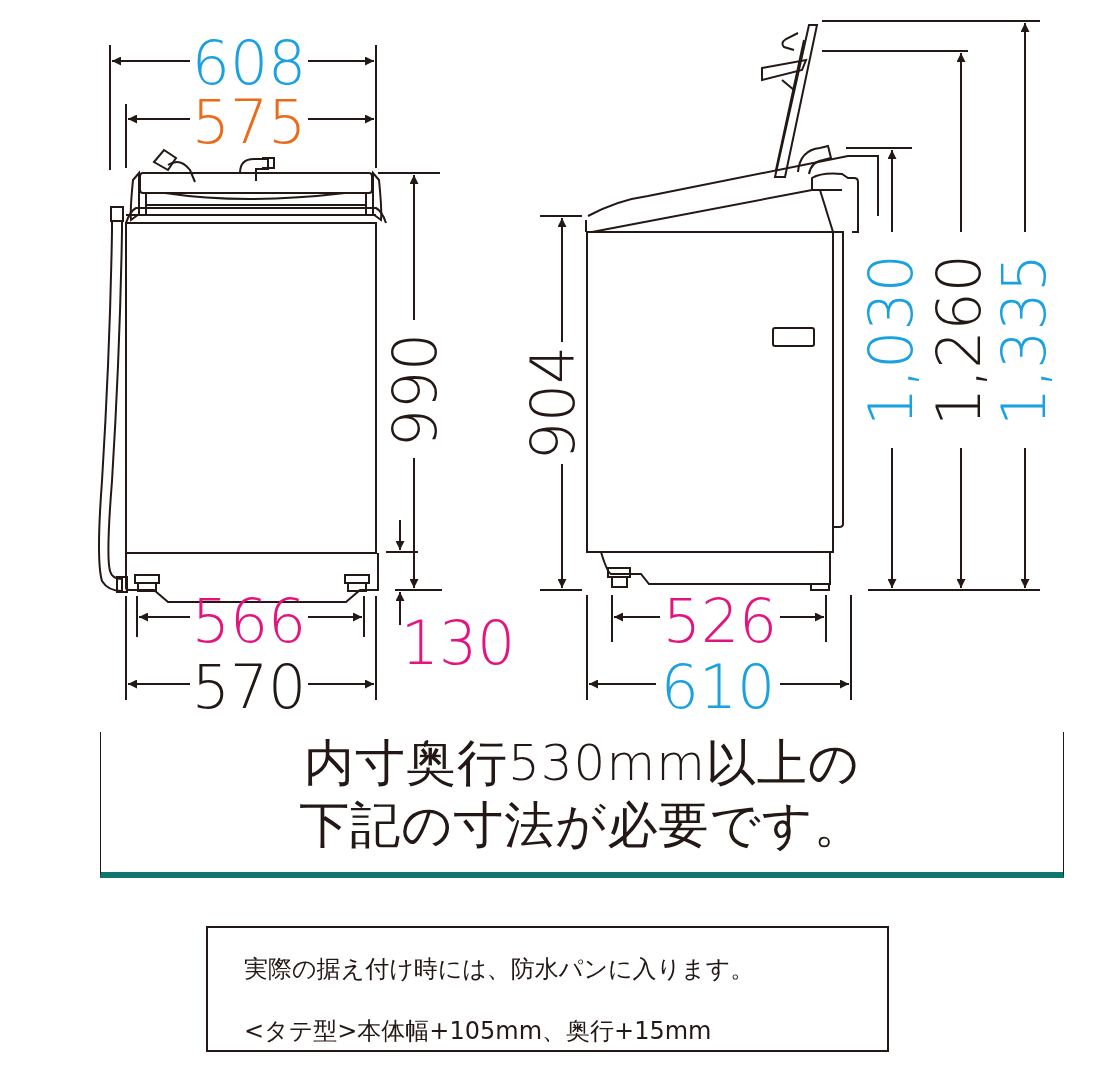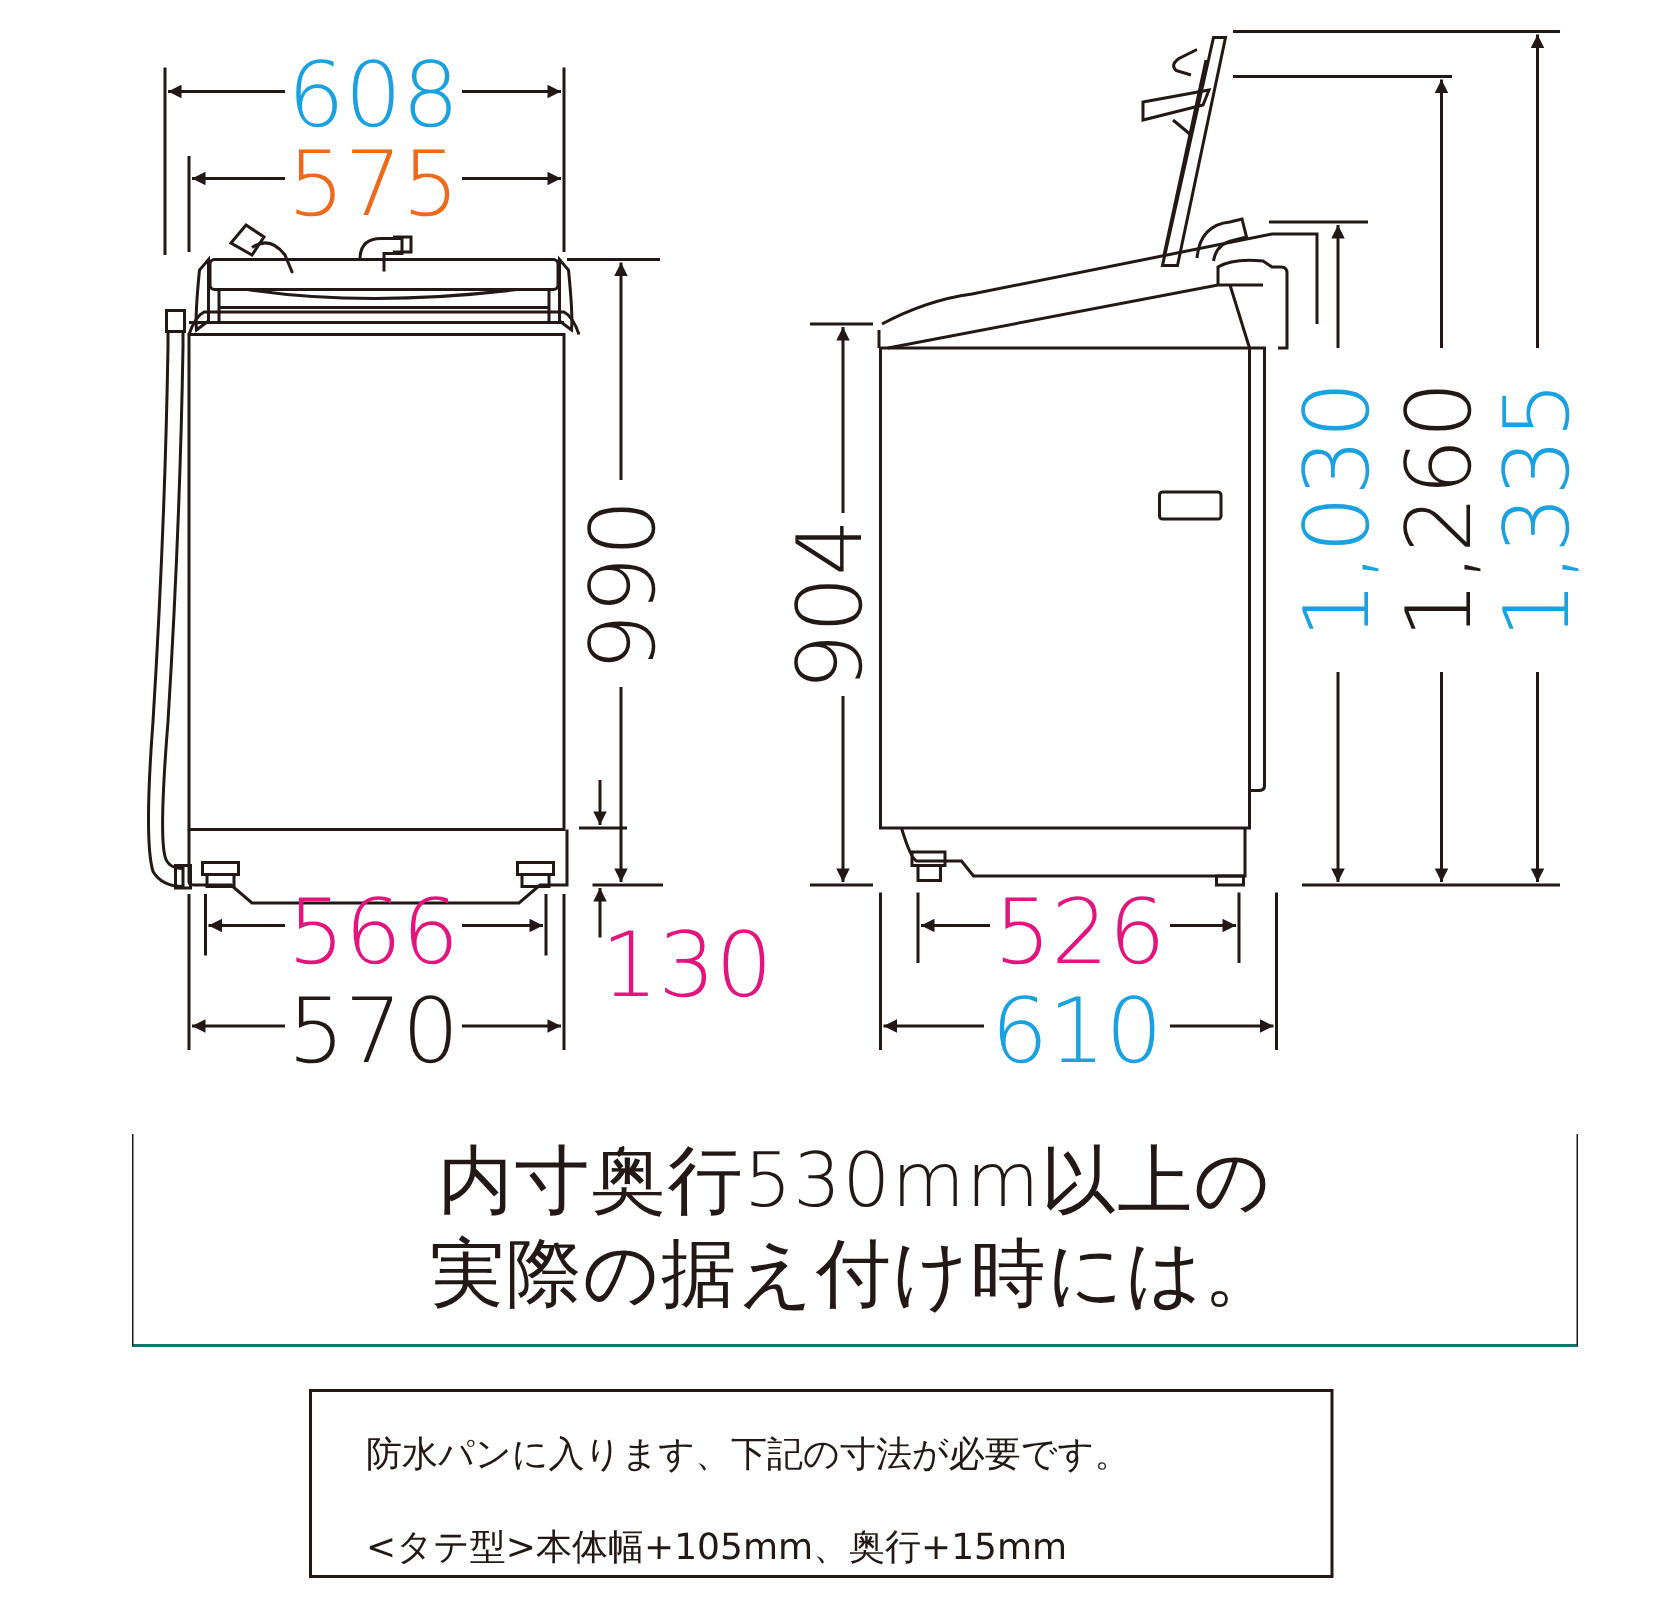--- a/index.html
+++ b/index.html
@@ -1,21 +1,21 @@
 <!DOCTYPE html>
 <html><head>
 <meta charset="utf-8">
 <style>
   html, body { margin:0; padding:0; background:#ffffff; }
   body { width:1110px; height:1068px; position:relative; overflow:hidden;
          font-family:"DejaVu Sans", "Liberation Sans", sans-serif; color:#231815; }
   #diagram { position:absolute; left:0; top:0; width:1110px; height:1068px; }
   .dimtext { font-family:"DejaVu Sans", sans-serif; font-weight:300; }
-  .notice-frame { position:absolute; left:88px; top:732px; width:962px; height:140px;
-    border-left:1.5px solid #231815; border-right:1.5px solid #231815; border-bottom:2px solid #0f766e;margin-top:24px; }
+  .notice-frame { position:absolute; left:100px; top:732px; width:962px; height:140px;
+    border-left:1.5px solid #231815; border-right:1.5px solid #231815; border-bottom:6px solid #0f766e; }
   .notice-text { position:absolute; left:0; right:0; text-align:center; font-size:50px; line-height:62px;
     letter-spacing:1px; font-family:"DejaVu Sans", sans-serif; font-weight:300; color:#231815; }
   .note-box { position:absolute; left:206px; top:926px; width:683px; height:126px;
     border:2px solid #231815; box-sizing:border-box; }
   .note-line { position:absolute; left:36px; font-size:24px; line-height:30px; color:#231815;
     font-family:"DejaVu Sans", sans-serif; white-space:nowrap; }
 </style>
 </head>
 <body>
 
@@ -159,19 +159,19 @@
     <text transform="translate(436,390) rotate(-90)" fill="#231815">990</text>
     <text transform="translate(574,403) rotate(-90)" fill="#231815">904</text>
     <text transform="translate(912,340) rotate(-90)" fill="#1aa1e0">1,030</text>
     <text transform="translate(980,340) rotate(-90)" fill="#231815">1,260</text>
     <text transform="translate(1045,340) rotate(-90)" fill="#1aa1e0">1,335</text>
   </g>
 </svg>
 
 <div class="notice-frame">
   <div class="notice-text" style="top:0px;">内寸奥行530mm以上の</div>
-  <div class="notice-text" style="top:62px;">実際の据え付け時には。</div>
+  <div class="notice-text" style="top:62px;">下記の寸法が必要です。</div>
 </div>
 
 <div class="note-box">
-  <div class="note-line" style="top:26px;">防水パンに入ります、下記の寸法が必要です。</div>
+  <div class="note-line" style="top:26px;">実際の据え付け時には、防水パンに入ります。</div>
   <div class="note-line" style="top:88px;">&lt;タテ型&gt;本体幅+105mm、奥行+15mm</div>
 </div>
 
 </body></html>

